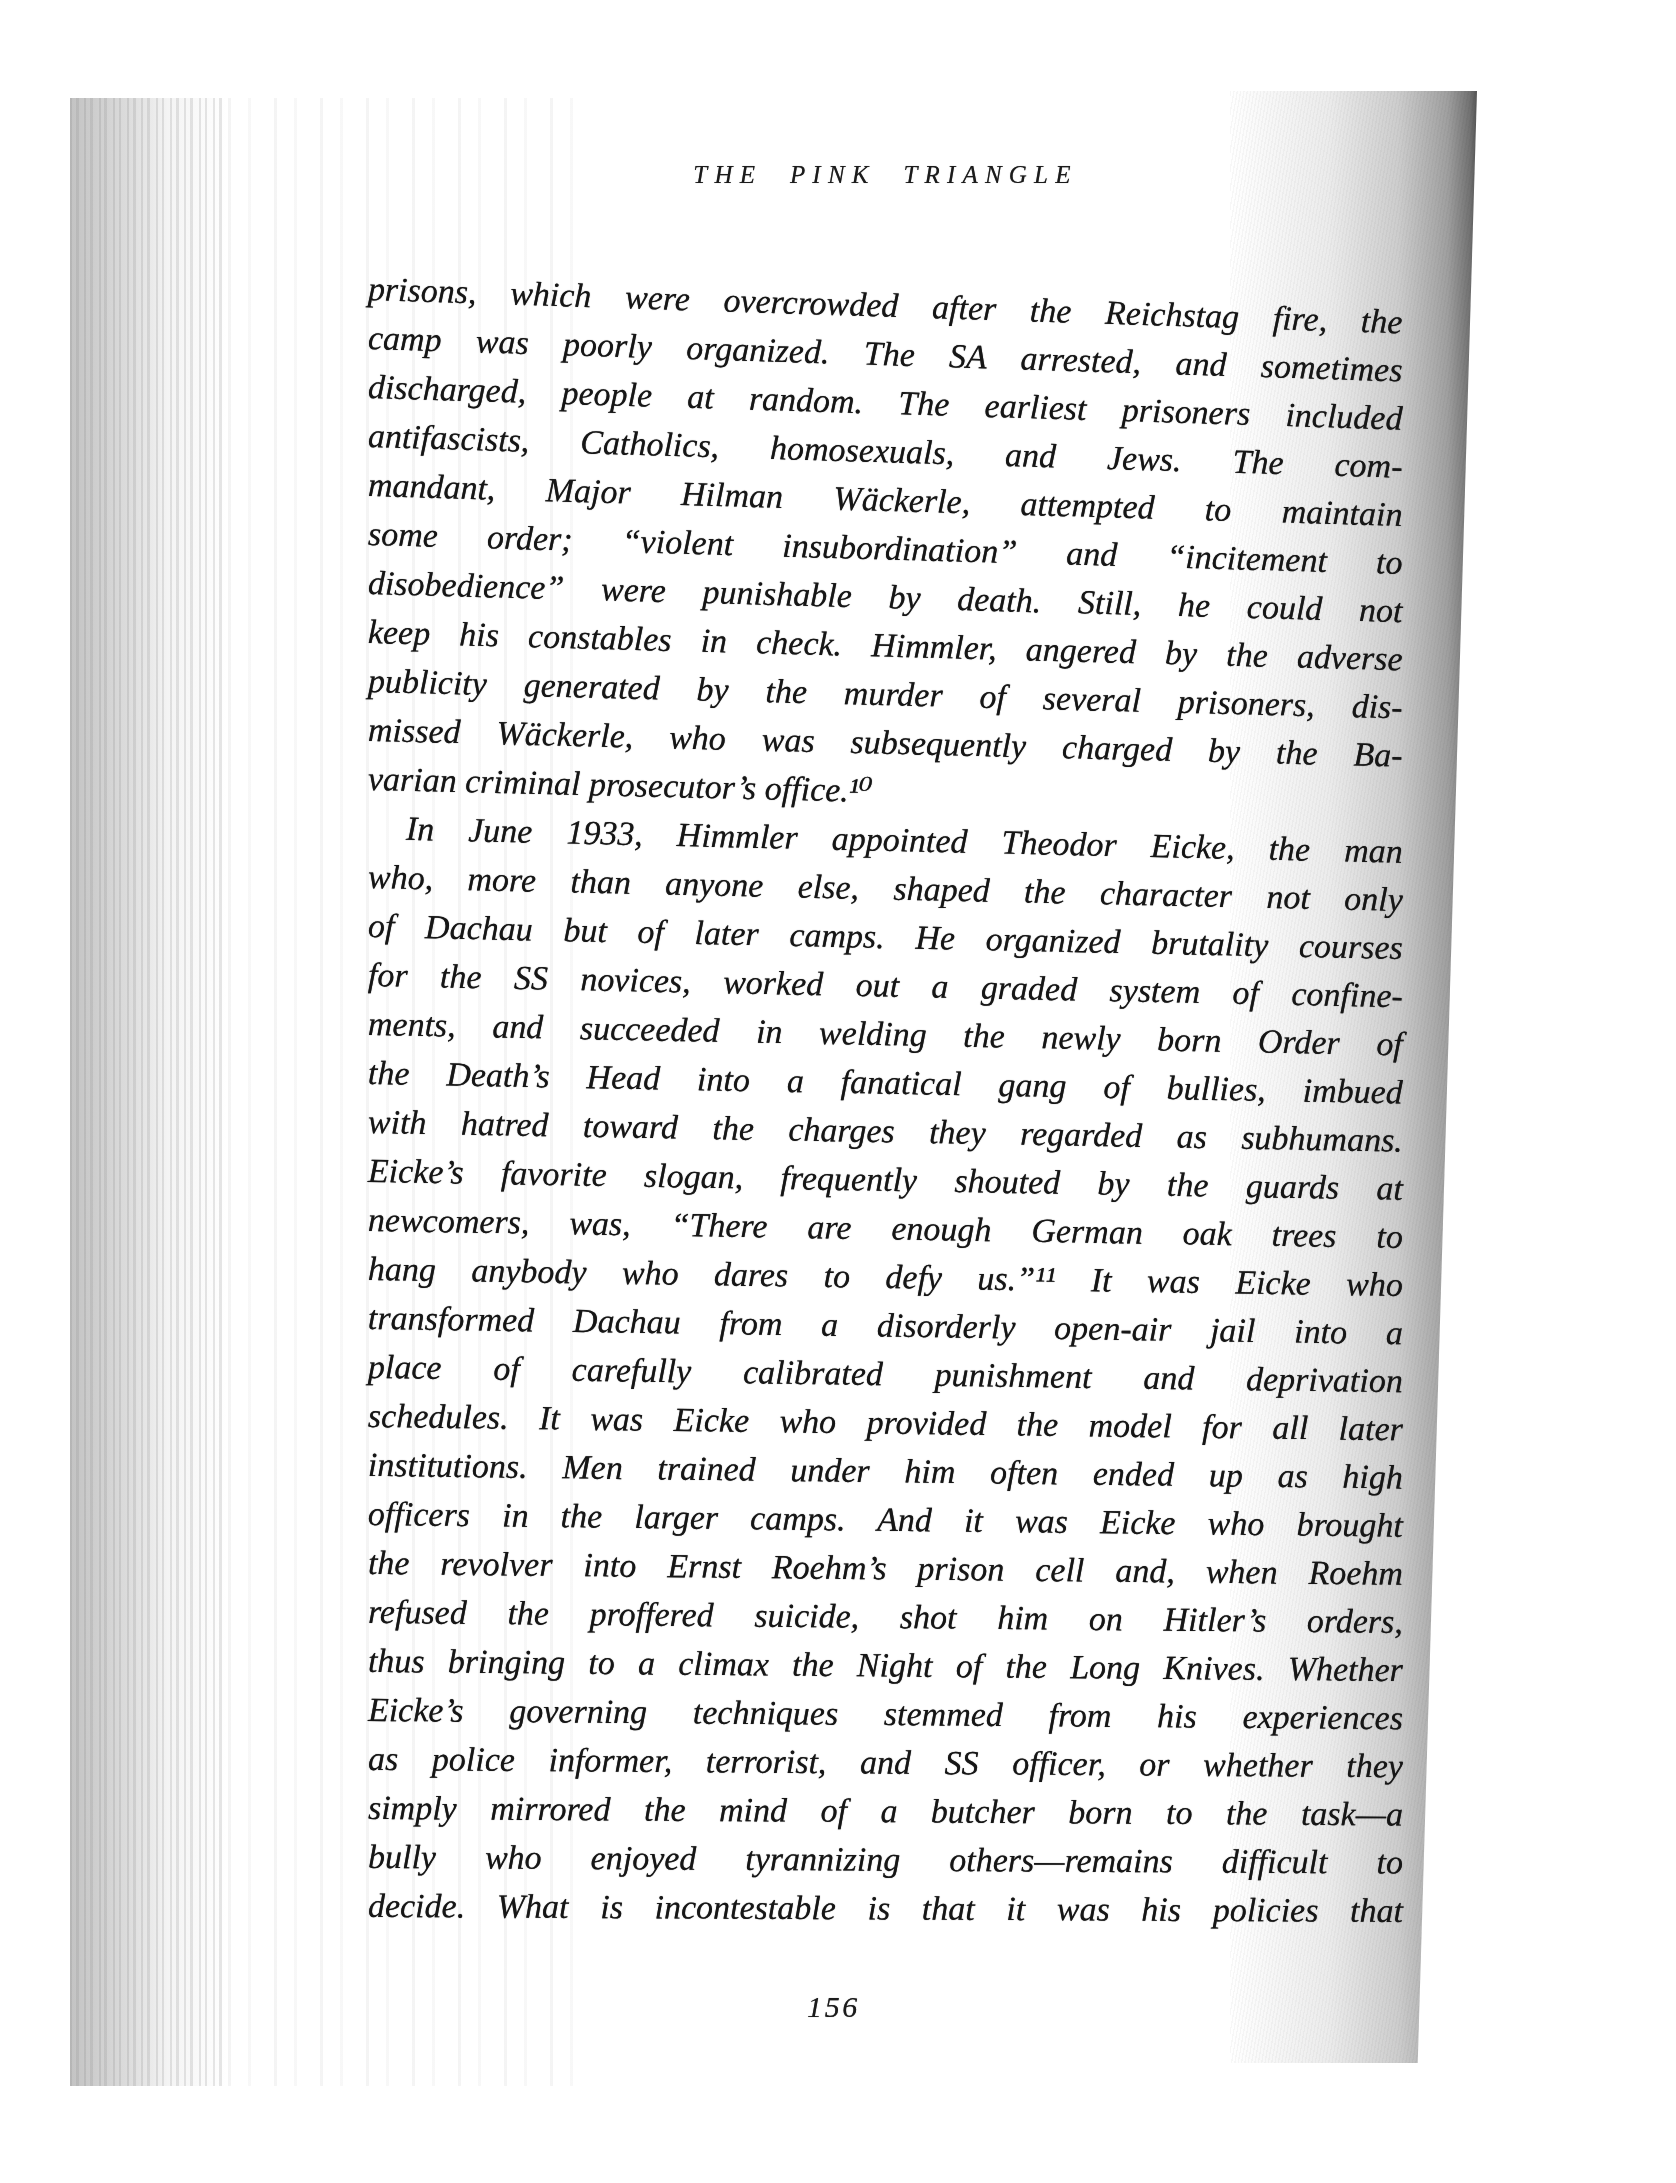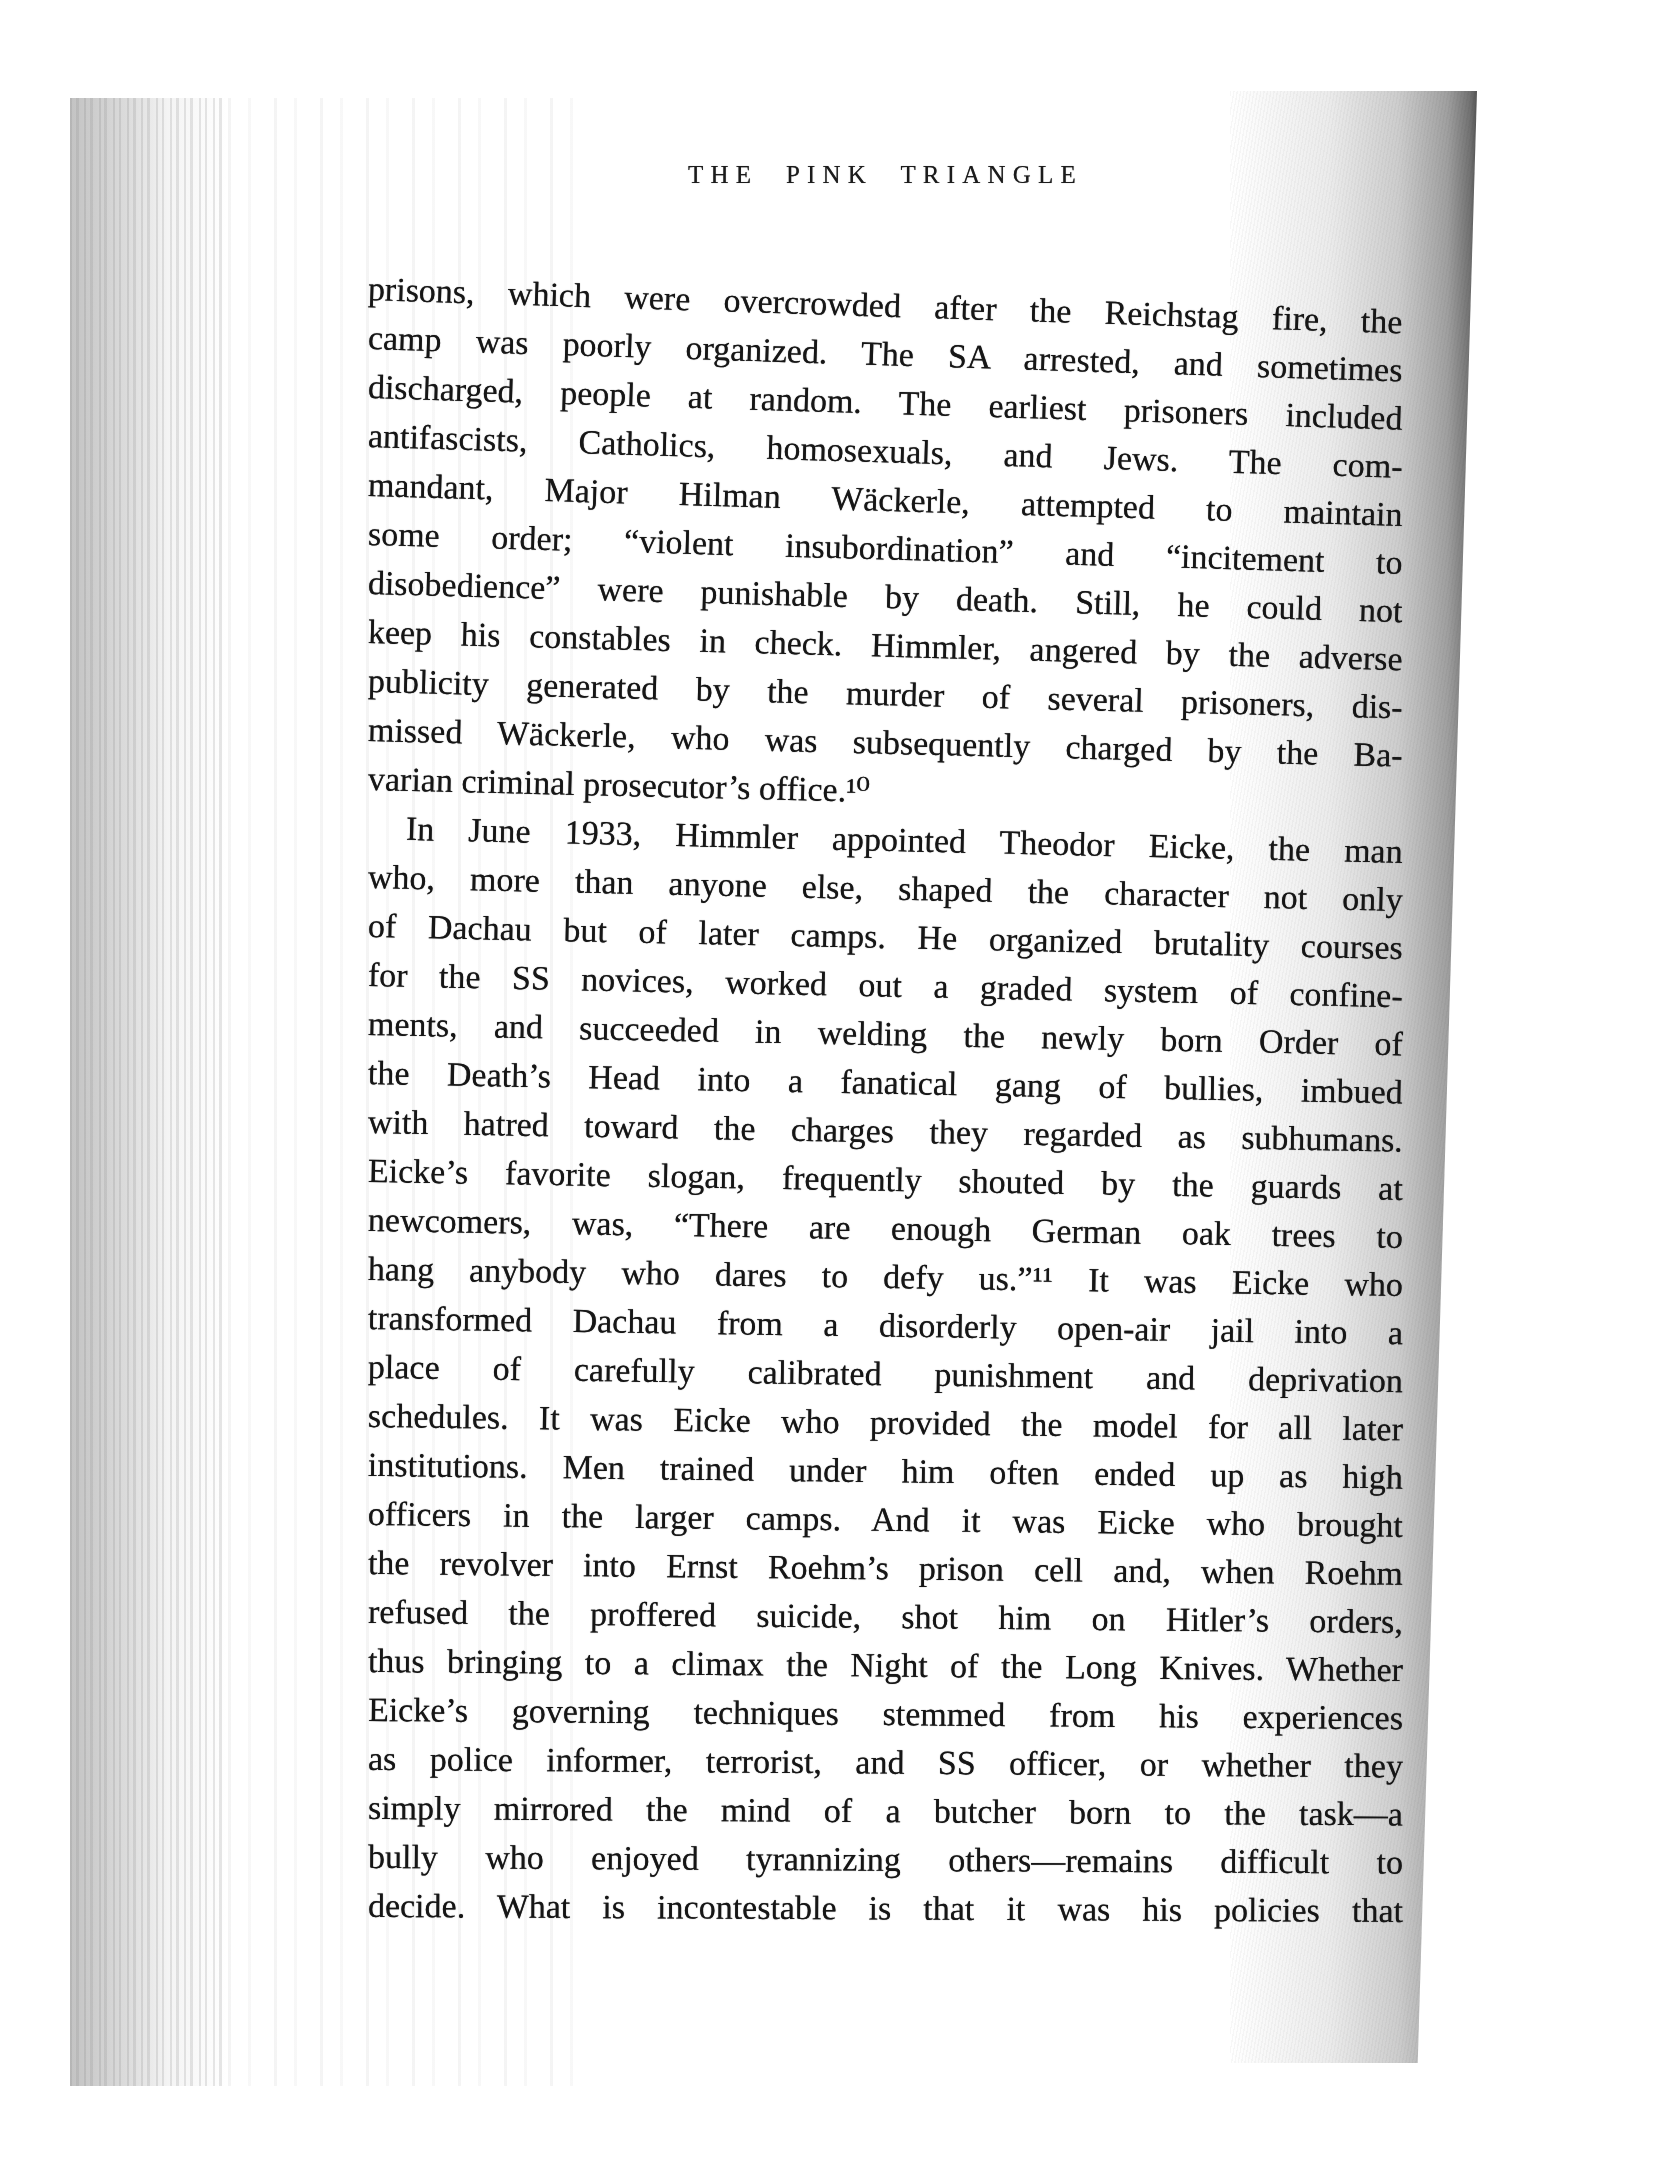--- a/index.html
+++ b/index.html
@@ -9,20 +9,21 @@
     width: 1676px;
     height: 2183px;
     overflow: hidden;
   }
   .scan {
     position: relative;
     width: 1676px;
     height: 2183px;
     background: #ffffff;
     font-family: "Liberation Serif", "DejaVu Serif", serif;
+    font-style: italic;
   }
   
   .left-band {
     position: absolute;
     left: 70px; top: 98px;
     width: 157px; height: 1988px;
     background:
       repeating-linear-gradient(90deg,
         rgba(120,120,120,0.18) 0 2px,
         rgba(255,255,255,0) 2px 5.9px,
@@ -153,15 +154,16 @@
         <div class="line j" style="transform: rotate(0.602deg);">the revolver into Ernst Roehm’s prison cell and, when Roehm</div>
         <div class="line j" style="transform: rotate(0.554deg);">refused the proffered suicide, shot him on Hitler’s orders,</div>
         <div class="line j" style="transform: rotate(0.506deg);">thus bringing to a climax the Night of the Long Knives. Whether</div>
         <div class="line j" style="transform: rotate(0.458deg);">Eicke’s governing techniques stemmed from his experiences</div>
         <div class="line j" style="transform: rotate(0.41deg);">as police informer, terrorist, and SS officer, or whether they</div>
         <div class="line j" style="transform: rotate(0.362deg);">simply mirrored the mind of a butcher born to the task—a</div>
         <div class="line j" style="transform: rotate(0.314deg);">bully who enjoyed tyrannizing others—remains difficult to</div>
         <div class="line j" style="transform: rotate(0.28deg);">decide. What is incontestable is that it was his policies that</div>
       </div>
 
+    <div class="page-number">156</div>
   </div>
 </div>
 
 
 </body></html>

